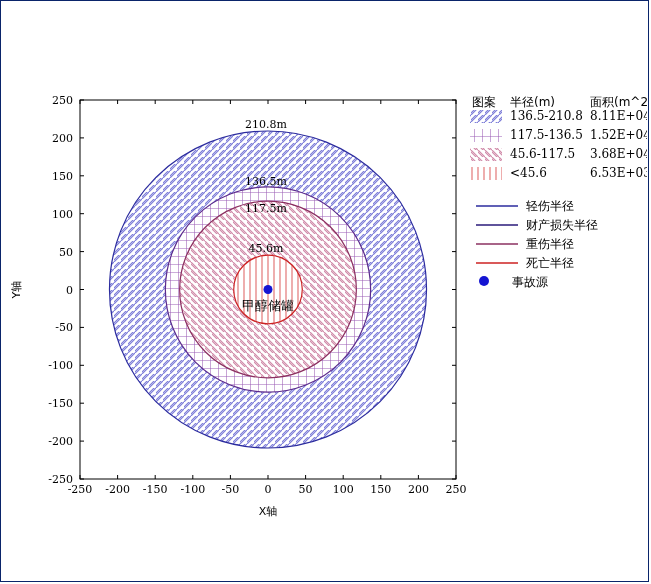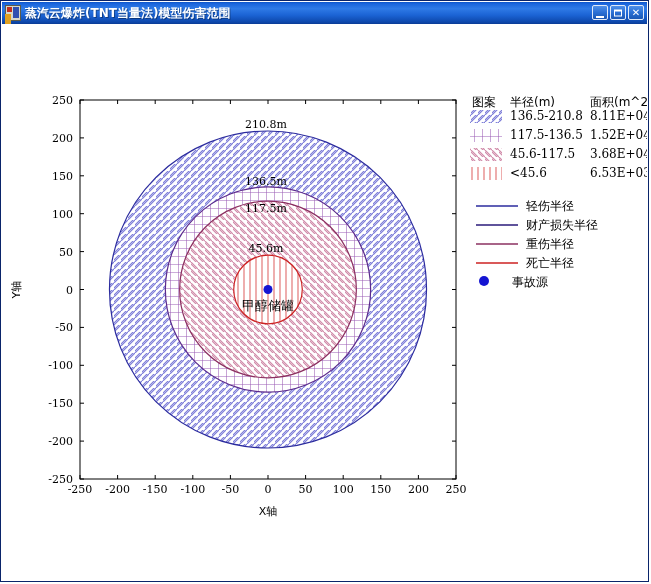--- a/index.html
+++ b/index.html
@@ -170,35 +170,20 @@
     font-family: "DejaVu Sans", "Liberation Sans", sans-serif;
     font-size: 12px;
     fill: #000000;
   }
 </style>
 </head>
 <body>
 
 <div class="window">
 
-  <div class="titlebar">
-    <div class="title-icon"></div>
-    <div class="title-text">蒸汽云爆炸(TNT当量法)模型伤害范围</div>
-    <div class="win-buttons">
-      <div class="win-btn min">
-          <span class="gl"></span>
-        </div>
-      <div class="win-btn max">
-          <span class="gl"></span>
-        </div>
-      <div class="win-btn close">
-          <span class="gl">✕</span>
-        </div>
-    </div>
-  </div>
 
   <div class="client">
     <div class="chart-wrap">
       <svg class="chart" id="chart-svg" width="645" height="557" viewBox="0 0 645 557">
         <defs>
           <pattern id="pat-fwd" width="7" height="7" patternUnits="userSpaceOnUse" patternTransform="rotate(0)">
             <path d="M-1,6 l7,-7 M0,7 l7,-7 M6,8 l7,-7" stroke="#7b7bd8" stroke-width="1.1"></path>
           </pattern>
           <pattern id="pat-cross" width="8" height="8" patternUnits="userSpaceOnUse">
             <path d="M0,0 L0,8 M0,0 L8,0" stroke="#9a5bb5" stroke-width="1.1"></path>

